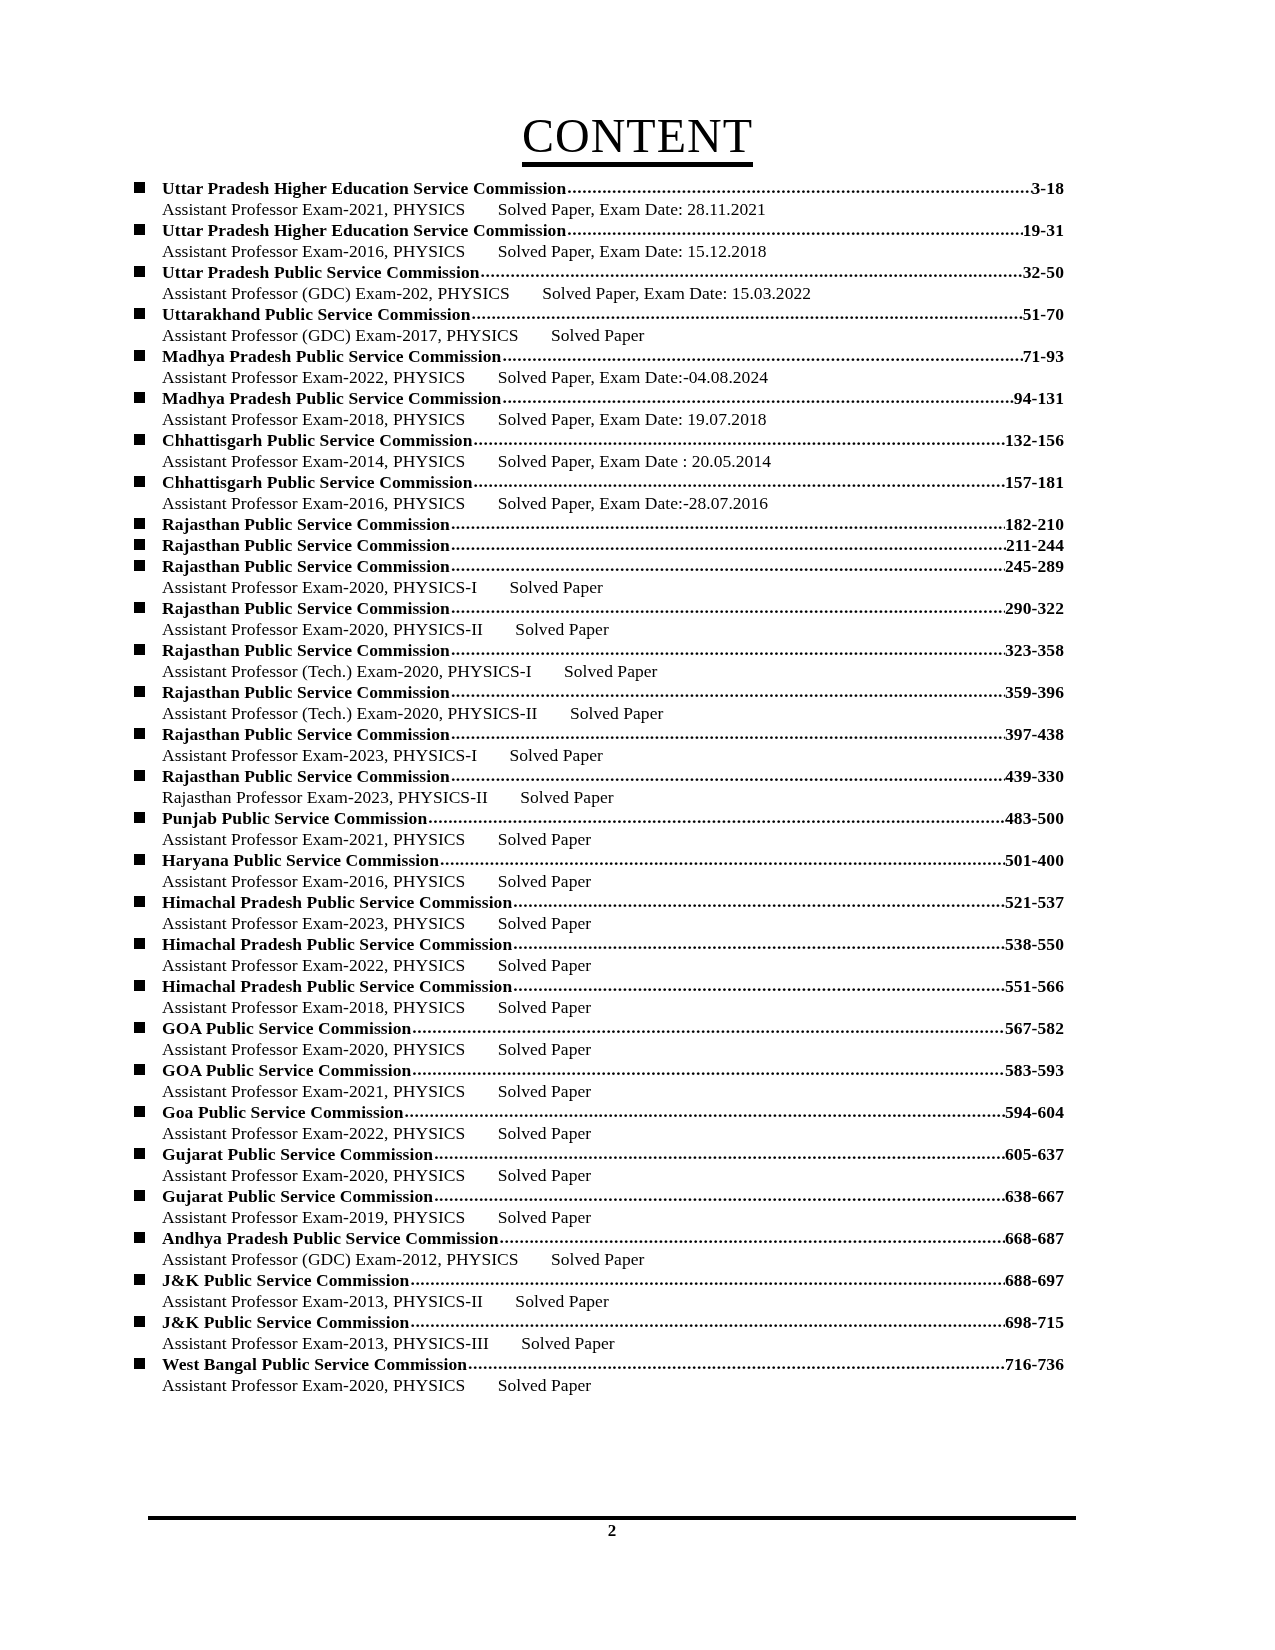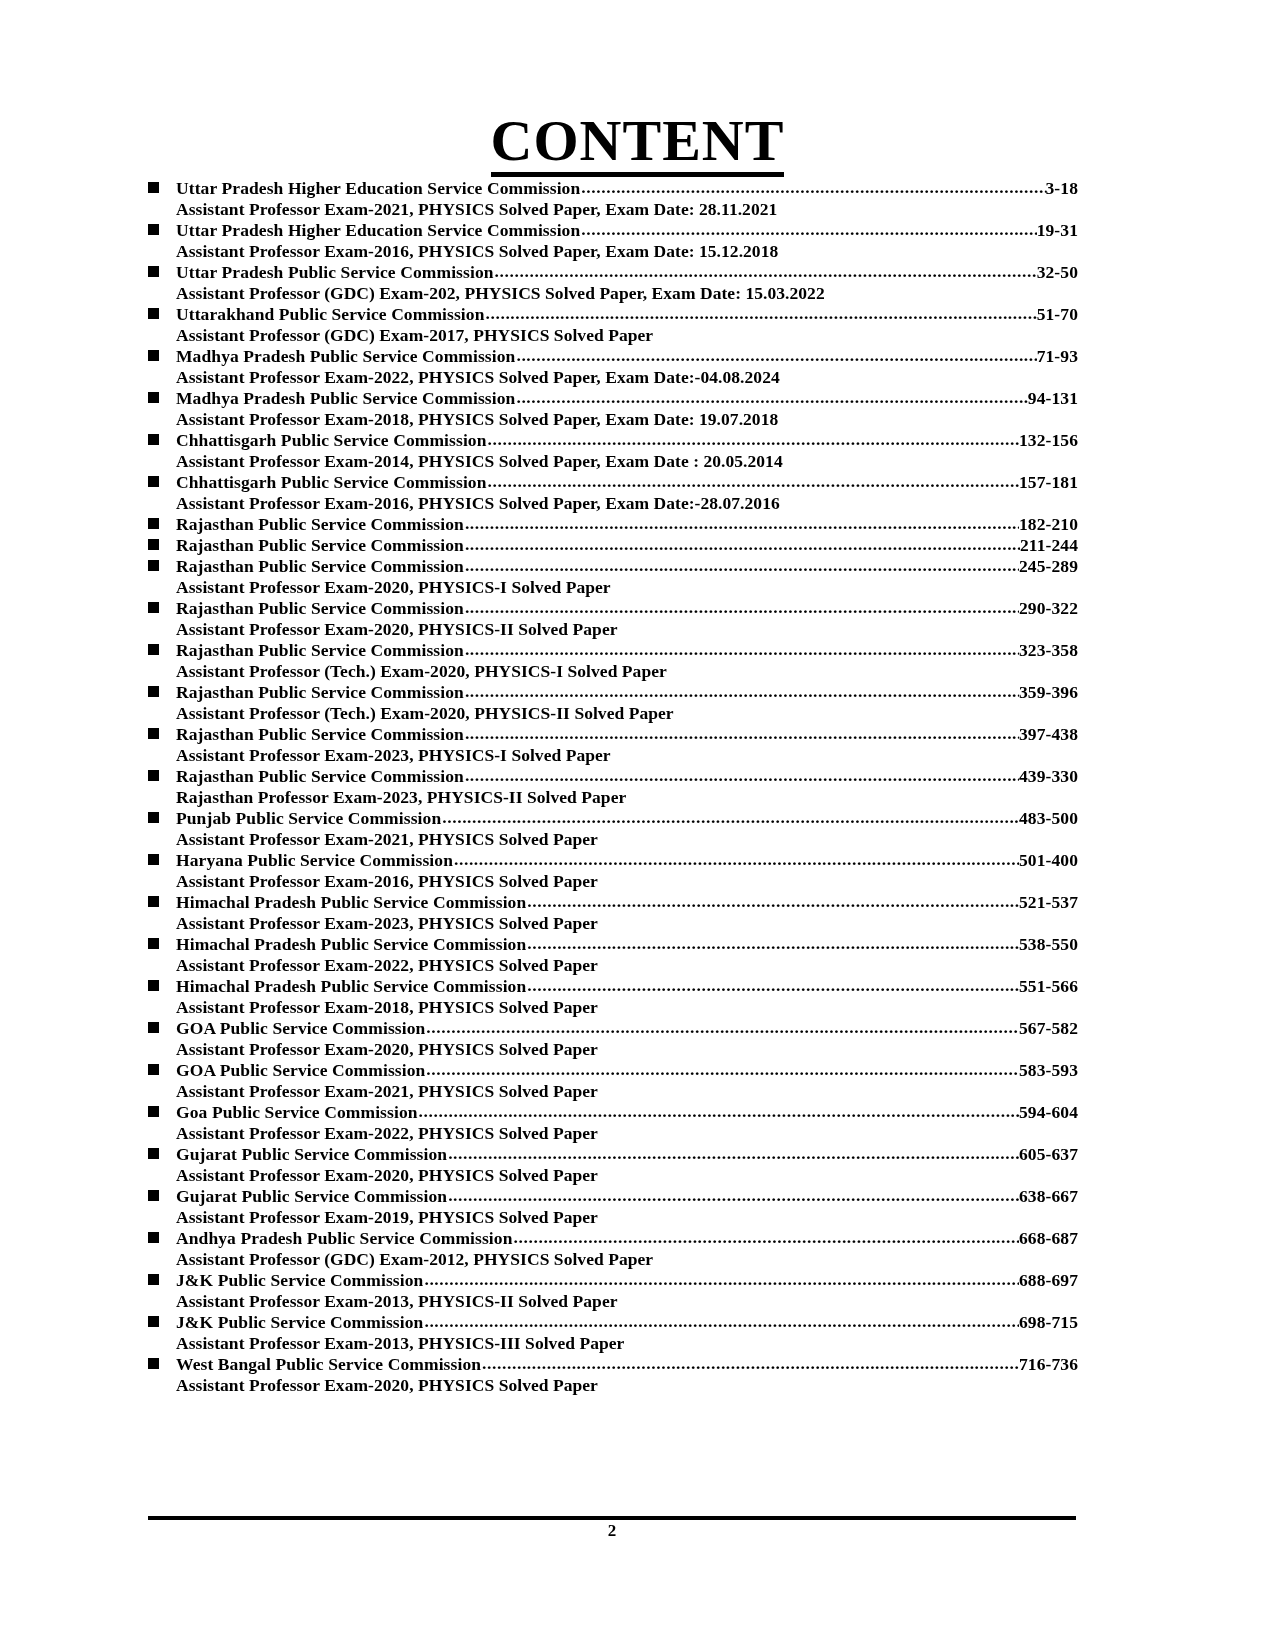--- a/index.html
+++ b/index.html
@@ -25,33 +25,33 @@
   
   .title-wrap {
     position: absolute;
     top: 112px;
     left: 0;
     width: 1275px;
     text-align: center;
   }
   .title {
     display: inline-block;
-    font-size: 58px;
-    font-weight: bold;
+    font-size: 48px;
+    font-weight: normal;
     letter-spacing: 1px;
     line-height: 1.0;
     border-bottom: 5px solid #000;
     padding-bottom: 2px;
   }
 
   
   .toc {
     position: absolute;
     top: 178px;
-    left: 148px;
+    left: 134px;
     width: 930px;
   }
   .entry {
     position: relative;
     margin: 0;
     padding: 0;
   }
 
   
   .line-main {
@@ -97,22 +97,22 @@
 
   
   .line-sub {
     height: 21px;
     line-height: 21px;
     font-size: 17.5px;
     padding-left: 28px;
     white-space: nowrap;
     letter-spacing: 0.05px;
   }
-  .sub-strong { font-weight: bold; }
-  .sub-rest   { font-weight: bold; }
+  .sub-strong { font-weight: normal; }
+  .sub-rest   { font-weight: normal; margin-left: 28px; }
 
   
   .footer-rule {
     position: absolute;
     left: 148px;
     top: 1516px;
     width: 928px;
     height: 0;
     border-top: 4px solid #000;
   }

